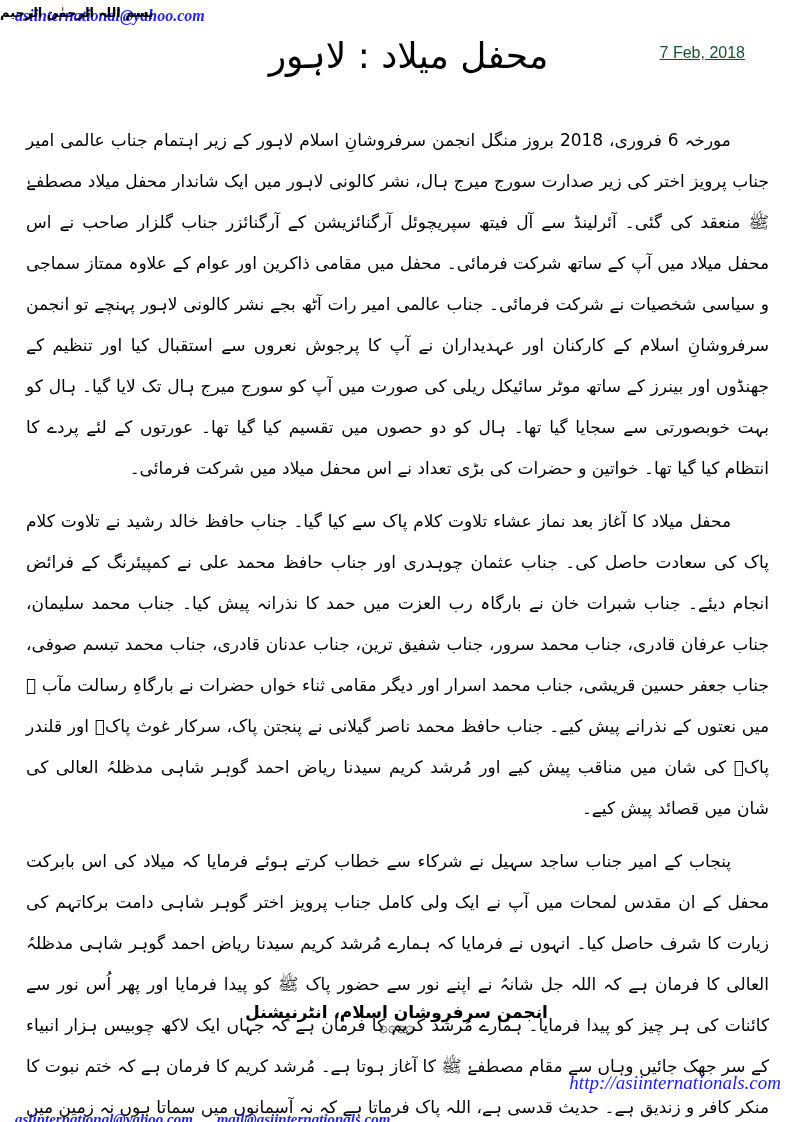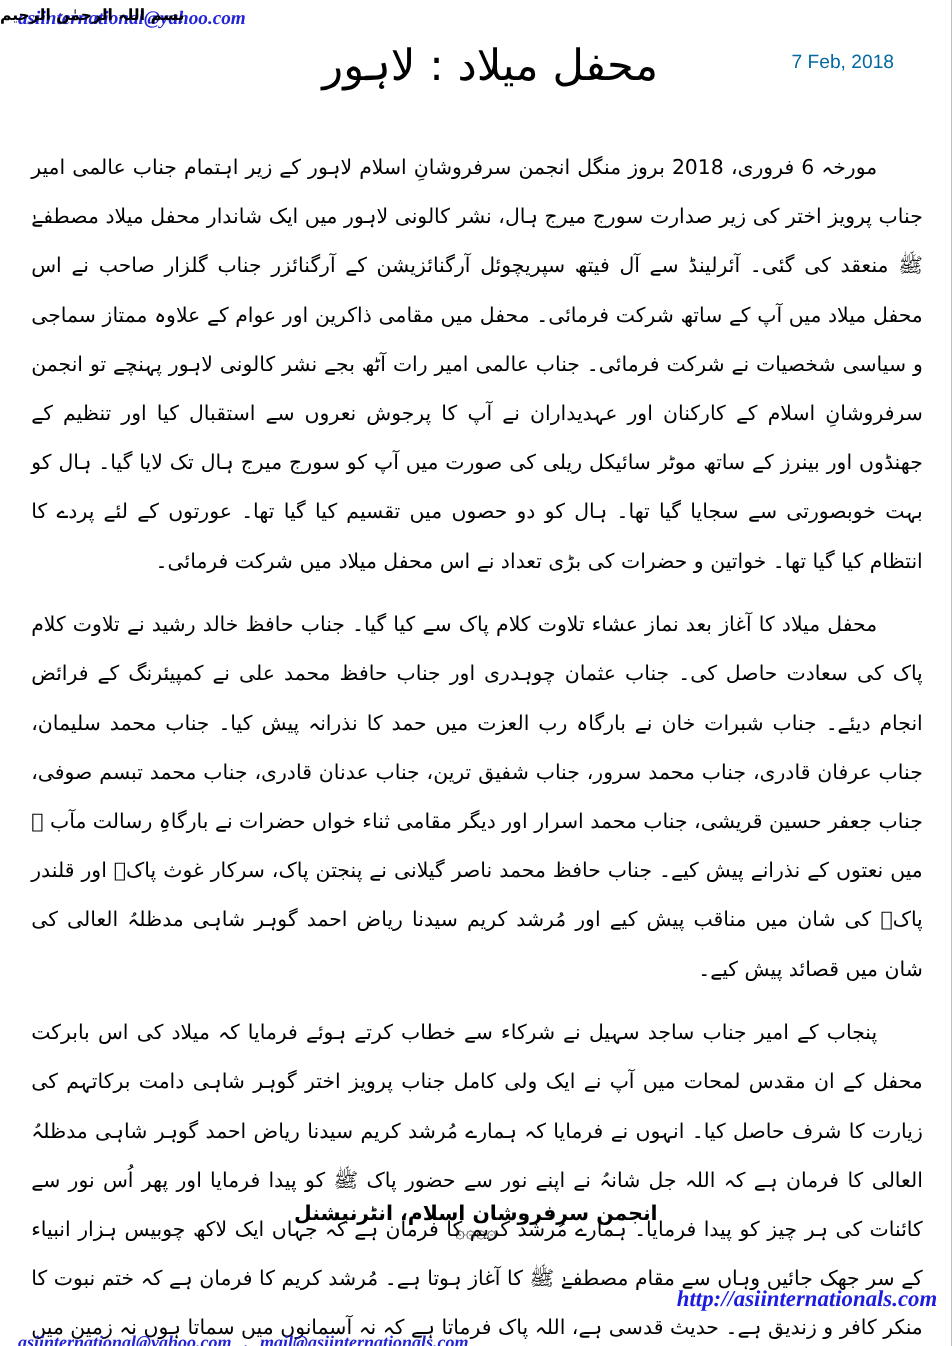--- a/index.html
+++ b/index.html
@@ -14,21 +14,21 @@
     font-family:"Liberation Serif","DejaVu Serif",serif;
     font-style:italic;font-weight:bold;font-size:16px;color:#2323d8;
   }
   .bismillah{
     position:absolute;top:5px;left:0;right:0;text-align:left;
     font-size:13px;font-weight:bold;direction:rtl;
   }
   .date{
     position:absolute;top:44px;right:48px;
     font-family:"Liberation Sans","DejaVu Sans",sans-serif;
-    font-size:16px;color:#0369a1;
+    font-size:16px;color:#14532d;text-decoration:underline;
   }
   .title{
     position:absolute;top:34px;left:0;right:0;text-align:center;
     direction:rtl;font-size:36px;line-height:1.2;
     font-family:"DejaVu Sans",sans-serif;
     padding-left:24px;
   }
   
   .body-text{
     position:absolute;top:108px;left:14px;right:12px;
@@ -47,21 +47,21 @@
   }
   .ftr-emails{
     position:absolute;top:1111px;left:15px;
     font-family:"Liberation Serif","DejaVu Serif",serif;
     font-style:italic;font-weight:bold;font-size:15px;color:#2323d8;
   }
   .ftr-emails .sep{margin:0 10px;font-style:normal;}
   .ftr-url{
     position:absolute;top:1072px;right:12px;
     font-family:"Liberation Serif","DejaVu Serif",serif;
-    font-style:italic;font-weight:bold;font-size:19px;color:#1c1ce0;
+    font-style:italic;font-weight:normal;font-size:19px;color:#1c1ce0;
   }
   a{text-decoration:none;color:inherit;}
 </style>
 </head>
 <body>
 
 <div class="page">
 
   <a class="hdr-email" href="#">asiinternational@yahoo.com</a>
 

